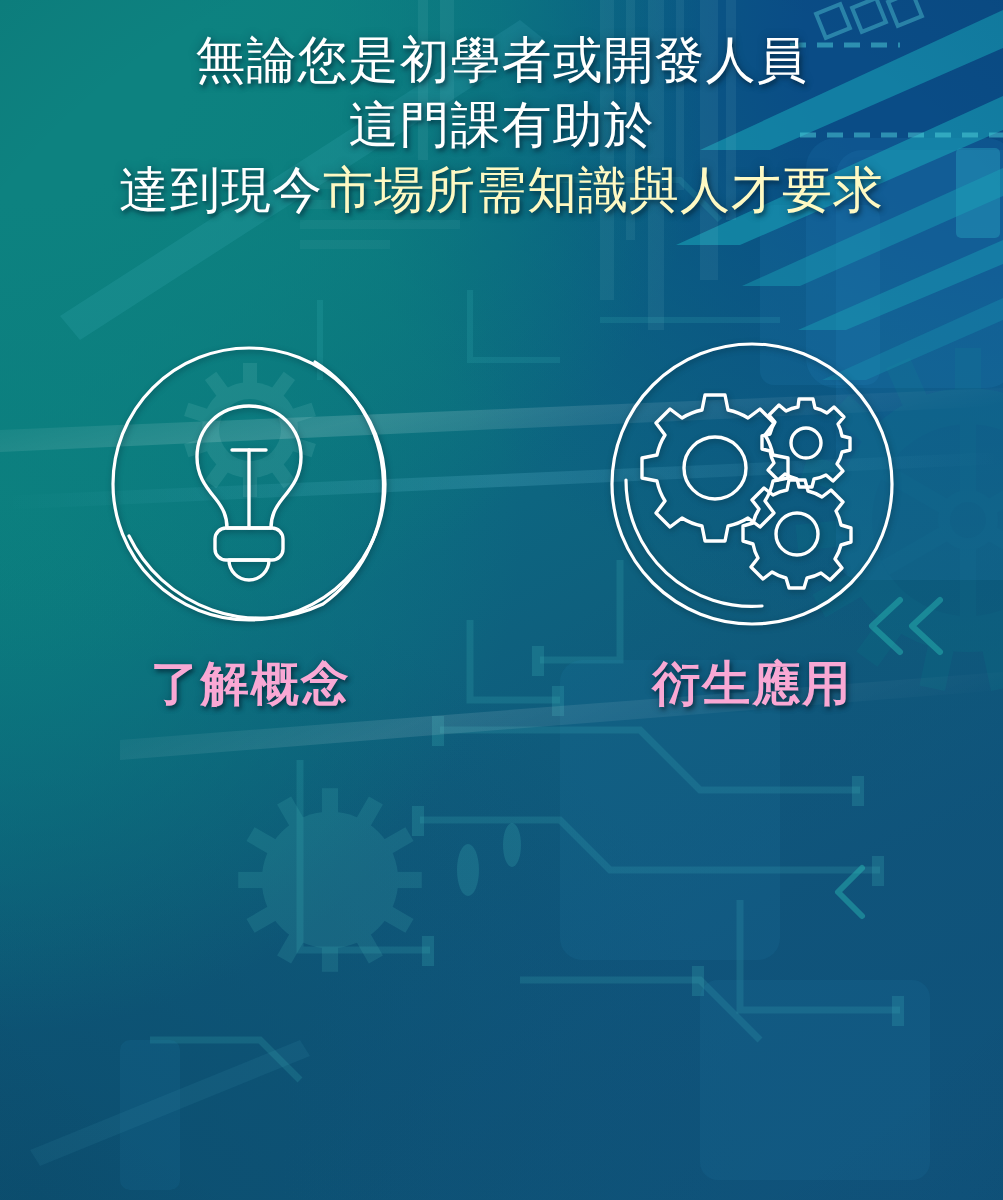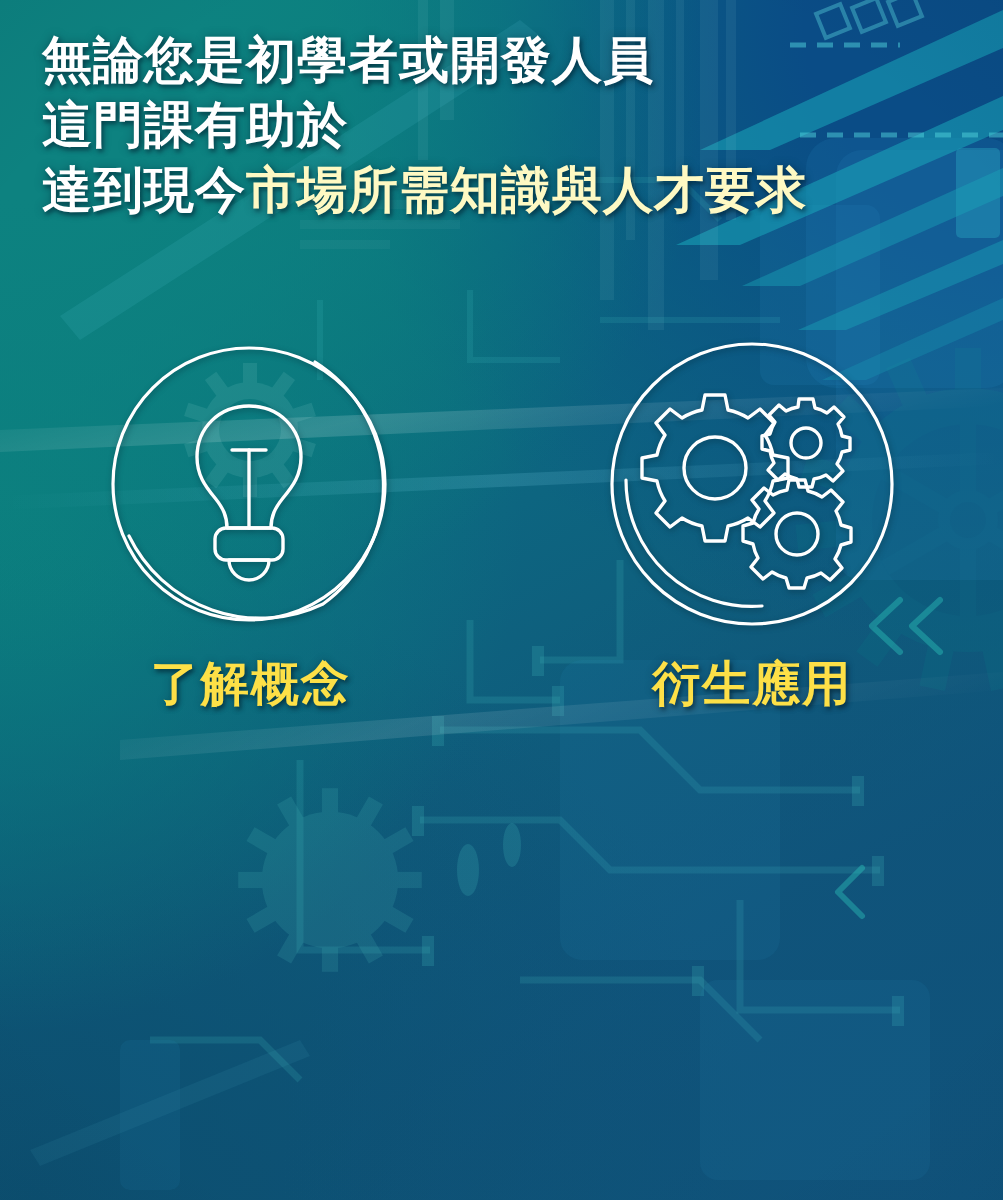--- a/index.html
+++ b/index.html
@@ -41,30 +41,30 @@
       radial-gradient(ellipse 140% 120% at 50% 50%, rgba(0,0,0,0) 45%, rgba(2,34,52,0.30) 100%);
   }
 
   .bg-svg { position: absolute; inset: 0; }
 
   
   .headline {
     position: absolute;
     left: 0; right: 0;
     top: 28px;
+    text-align: center;
     line-height: 1.30;
     font-size: 50px;
-    font-weight: bold;
+    font-weight: normal;
     color: #ffffff;
     letter-spacing: 1px;
     text-shadow:
        2px 3px 4px rgba(2,30,45,0.55),
        0 0 10px rgba(2,30,45,0.35);
     z-index: 5;
-    margin-left: 42px;
   }
   .headline .hl-line { display: block; white-space: nowrap; }
   .hl-accent { color: #fef9c3; }
 
   
   .feature-grid {
     position: absolute;
     left: 0; right: 0;
     top: 338px;
     display: grid;
@@ -86,21 +86,21 @@
     width: 300px;
     height: 300px;
     flex: none;
   }
   .feature-circle svg { display: block; width: 300px; height: 300px; overflow: visible; }
 
   .feature-label {
     margin-top: 14px;
     font-size: 48px;
     font-weight: bold;
-    color: #fde047;
+    color: #f9a8d4;
     letter-spacing: 2px;
     white-space: nowrap;
     text-shadow:
        2px 3px 4px rgba(2,30,45,0.60),
        0 0 8px rgba(2,30,45,0.30);
   }
 
   .ring   { fill: none; stroke: #ffffff; stroke-width: 3.2; }
   .ring-2 { fill: none; stroke: #ffffff; stroke-width: 3.2; stroke-linecap: round; }
   .glyph  { fill: none; stroke: #ffffff; stroke-width: 3.4;

